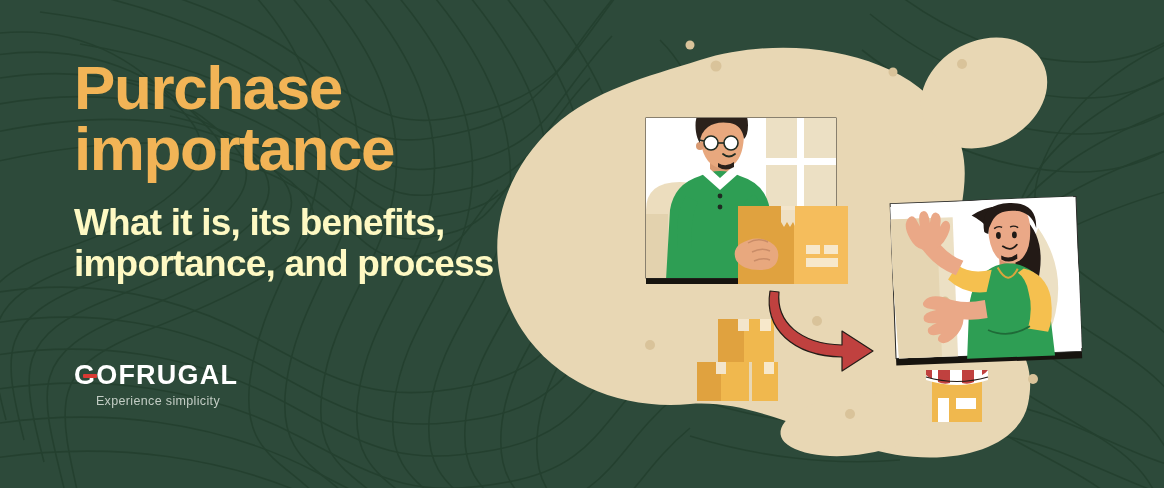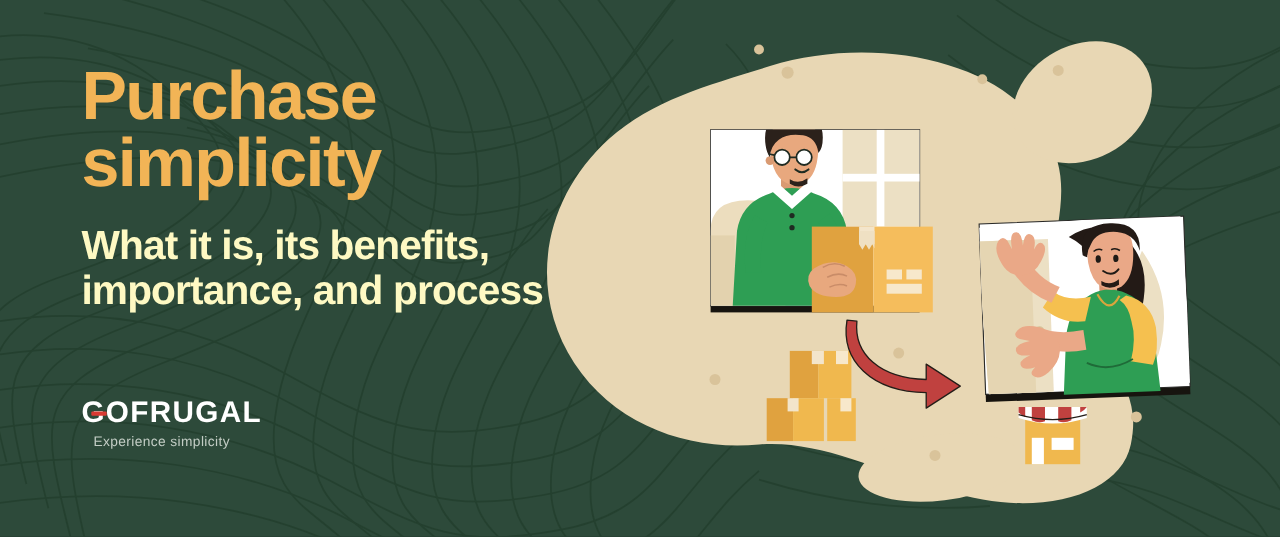--- a/index.html
+++ b/index.html
@@ -71,21 +71,21 @@
     height: 4px;
     background: #d93a33;
     border-radius: 1px;
   }
   #logo-tagline {
     color: #c3cdc5;
     font-size: 12.5px;
     font-weight: 400;
     letter-spacing: 0.35px;
     margin-top: 5px;
-    text-align: center;
+    text-align: right;
     width: 146px;
   }
 </style>
 </head>
 <body>
 
 <div id="banner">
 
   <svg class="layer" viewBox="0 0 1164 488" width="1164" height="488" xmlns="http://www.w3.org/2000/svg">
 
@@ -331,21 +331,21 @@
 
         <rect x="938" y="398" width="11" height="24" fill="#ffffff"></rect>
         <rect x="956" y="398" width="20" height="11" fill="#ffffff"></rect>
       </g>
 
     </g>
   </svg>
 
   <div id="text-col">
     <h1 id="headline">Purchase
-simplicity</h1>
+importance</h1>
     <p id="subhead">What it is, its benefits,
 importance, and process</p>
   </div>
 
   <div id="logo-block">
     <div id="logo-word">
       <span>GOFRUGAL</span>
       <span id="logo-bar"></span>
     </div>
     <div id="logo-tagline">Experience simplicity</div>

